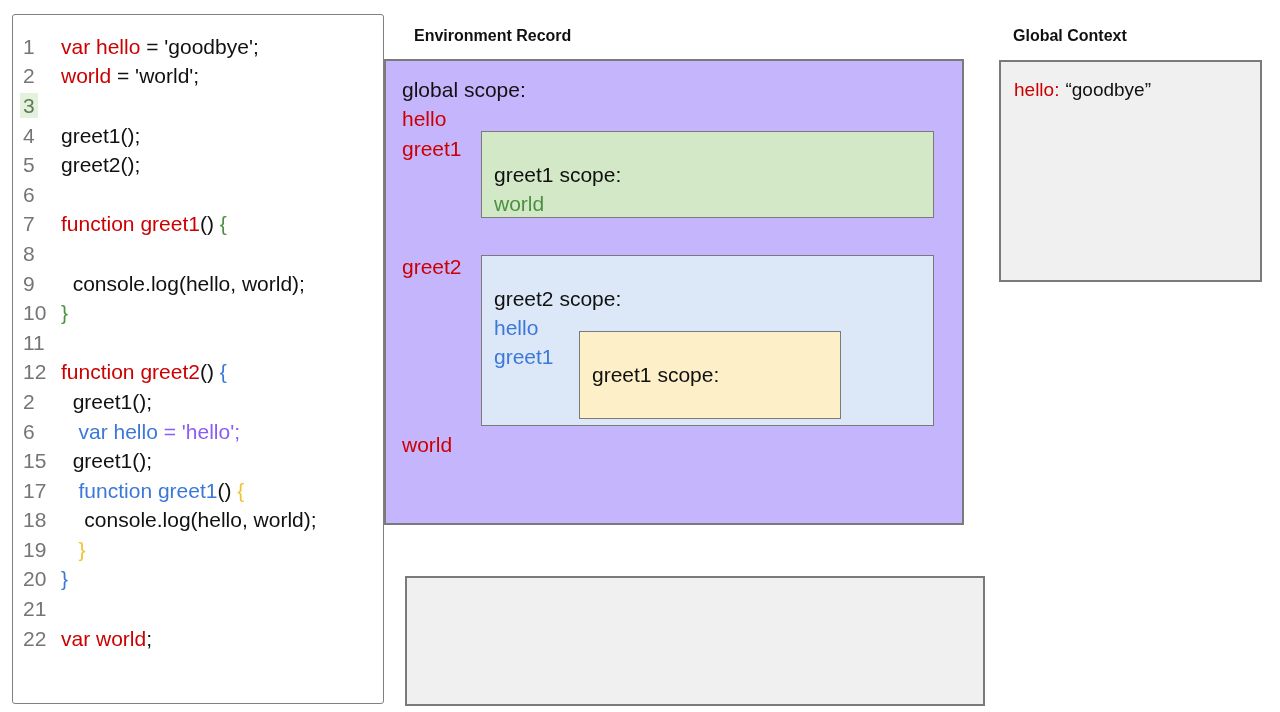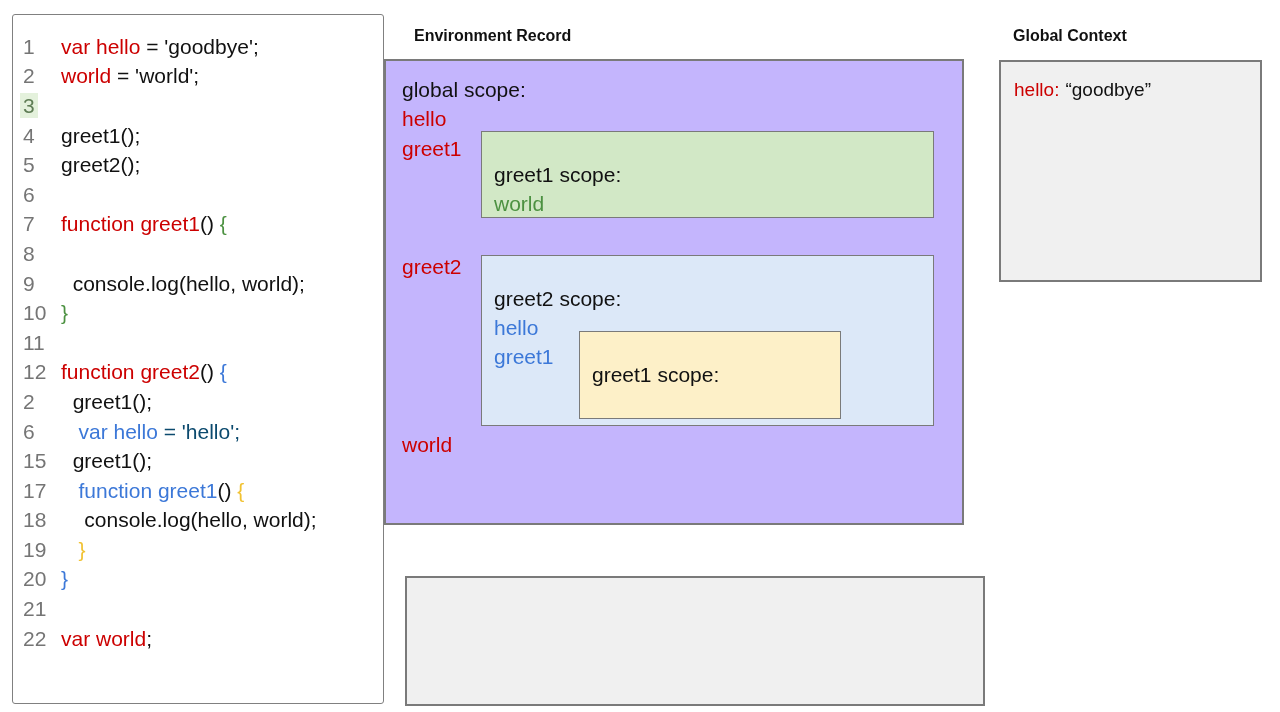--- a/index.html
+++ b/index.html
@@ -138,21 +138,21 @@
       <div class="code-row"><span class="line-num">4</span><span class="code-text"><span style="color: rgb(17, 17, 17);">greet1();</span></span></div>
       <div class="code-row"><span class="line-num">5</span><span class="code-text"><span style="color: rgb(17, 17, 17);">greet2();</span></span></div>
       <div class="code-row"><span class="line-num">6</span><span class="code-text"></span></div>
       <div class="code-row"><span class="line-num">7</span><span class="code-text"><span style="color: rgb(204, 0, 0);">function greet1</span><span style="color: rgb(17, 17, 17);">() </span><span style="color: rgb(76, 145, 65);">{</span></span></div>
       <div class="code-row"><span class="line-num">8</span></div>
       <div class="code-row"><span class="line-num">9</span><span class="code-text"><span style="color: rgb(17, 17, 17);">  console.log(hello, world);</span></span></div>
       <div class="code-row"><span class="line-num">10</span><span class="code-text"><span style="color: rgb(76, 145, 65);">}</span></span></div>
       <div class="code-row"><span class="line-num">11</span><span class="code-text"></span></div>
       <div class="code-row"><span class="line-num">12</span><span class="code-text"><span style="color: rgb(204, 0, 0);">function greet2</span><span style="color: rgb(17, 17, 17);">() </span><span style="color: rgb(60, 120, 216);">{</span></span></div>
       <div class="code-row"><span class="line-num">2</span><span class="code-text"><span style="color: rgb(17, 17, 17);">  greet1();</span></span></div>
-      <div class="code-row"><span class="line-num">6</span><span class="code-text"><span style="color: rgb(60, 120, 216);">   var hello</span><span style="color: #0c4a6e;"> = 'hello';</span></span></div>
+      <div class="code-row"><span class="line-num">6</span><span class="code-text"><span style="color: rgb(60, 120, 216);">   var hello</span><span style="color: #8b5cf6;"> = 'hello';</span></span></div>
       <div class="code-row"><span class="line-num">15</span><span class="code-text"><span style="color: rgb(17, 17, 17);">  greet1();</span></span></div>
       <div class="code-row"><span class="line-num">17</span><span class="code-text"><span style="color: rgb(60, 120, 216);">   function greet1</span><span style="color: rgb(17, 17, 17);">() </span><span style="color: rgb(241, 194, 50);">{</span></span></div>
       <div class="code-row"><span class="line-num">18</span><span class="code-text"><span style="color: rgb(17, 17, 17);">    console.log(hello, world);</span></span></div>
       <div class="code-row"><span class="line-num">19</span><span class="code-text"><span style="color: rgb(241, 194, 50);">   }</span></span></div>
       <div class="code-row"><span class="line-num">20</span><span class="code-text"><span style="color: rgb(60, 120, 216);">}</span></span></div>
       <div class="code-row"><span class="line-num">21</span><span class="code-text"></span></div>
       <div class="code-row"><span class="line-num">22</span><span class="code-text"><span style="color: rgb(204, 0, 0);">var world</span><span style="color: rgb(17, 17, 17);">;</span></span></div>
     </div>
 </div>
 

